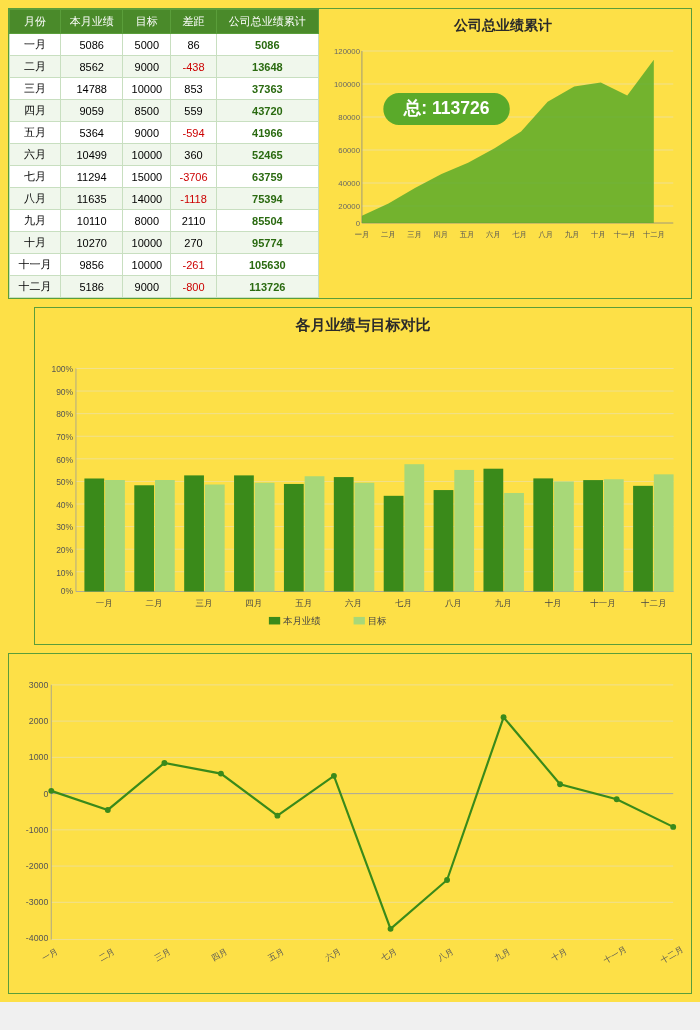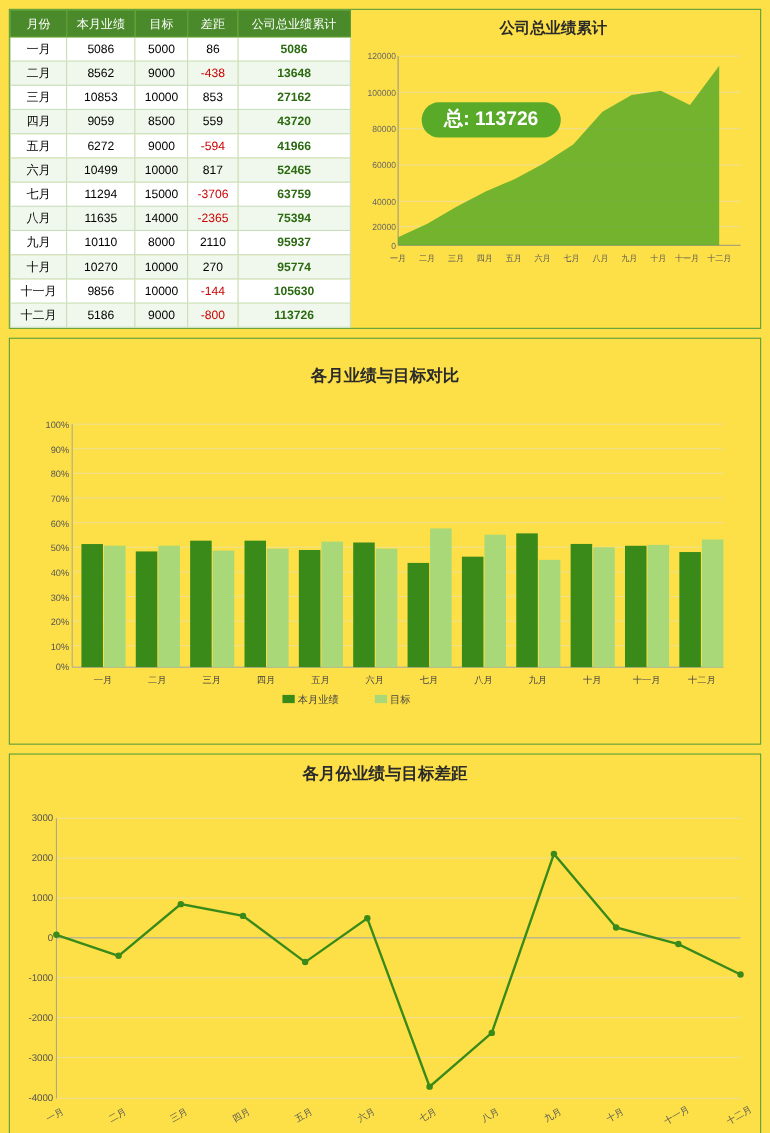--- a/index.html
+++ b/index.html
@@ -78,21 +78,22 @@
     }
     .area-chart-svg {
       width: 100%;
       height: 200px;
     }
 
     
     .bar-chart-section {
       border: 1px solid #5a9e3a;
       margin-bottom: 8px;
-      padding: 24px;
+      padding: 8px;
+      margin-left: 26px;
     }
     .chart-title {
       text-align: center;
       font-size: 15px;
       font-weight: bold;
       color: #2a2a2a;
       margin-bottom: 8px;
     }
 
     
@@ -129,79 +130,79 @@
     </tr>
             <tr>
       <td>二月</td>
       <td>8562</td>
       <td>9000</td>
       <td style="color:#c00">-438</td>
       <td class="col-cumulative">13648</td>
     </tr>
             <tr>
       <td>三月</td>
-      <td>10853</td>
+      <td>14788</td>
       <td>10000</td>
       <td style="color:#000">853</td>
-      <td class="col-cumulative">27162</td>
+      <td class="col-cumulative">37363</td>
     </tr>
             <tr>
       <td>四月</td>
       <td>9059</td>
       <td>8500</td>
       <td style="color:#000">559</td>
       <td class="col-cumulative">43720</td>
     </tr>
             <tr>
       <td>五月</td>
-      <td>6272</td>
+      <td>5364</td>
       <td>9000</td>
       <td style="color:#c00">-594</td>
       <td class="col-cumulative">41966</td>
     </tr>
             <tr>
       <td>六月</td>
       <td>10499</td>
       <td>10000</td>
-      <td style="color:#000">817</td>
+      <td style="color:#000">360</td>
       <td class="col-cumulative">52465</td>
     </tr>
             <tr>
       <td>七月</td>
       <td>11294</td>
       <td>15000</td>
       <td style="color:#c00">-3706</td>
       <td class="col-cumulative">63759</td>
     </tr>
             <tr>
       <td>八月</td>
       <td>11635</td>
       <td>14000</td>
-      <td style="color:#c00">-2365</td>
+      <td style="color:#c00">-1118</td>
       <td class="col-cumulative">75394</td>
     </tr>
             <tr>
       <td>九月</td>
       <td>10110</td>
       <td>8000</td>
       <td style="color:#000">2110</td>
-      <td class="col-cumulative">95937</td>
+      <td class="col-cumulative">85504</td>
     </tr>
             <tr>
       <td>十月</td>
       <td>10270</td>
       <td>10000</td>
       <td style="color:#000">270</td>
       <td class="col-cumulative">95774</td>
     </tr>
             <tr>
       <td>十一月</td>
       <td>9856</td>
       <td>10000</td>
-      <td style="color:#c00">-144</td>
+      <td style="color:#c00">-261</td>
       <td class="col-cumulative">105630</td>
     </tr>
             <tr>
       <td>十二月</td>
       <td>5186</td>
       <td>9000</td>
       <td style="color:#c00">-800</td>
       <td class="col-cumulative">113726</td>
     </tr>
           </tbody>
@@ -334,21 +335,20 @@
       <text x="649" y="270" text-anchor="middle" font-size="9" fill="#444">十二月</text>
 
       <rect x="240" y="282" width="12" height="8" fill="#3a8a1a"></rect>
       <text x="255" y="290" font-size="10" fill="#444">本月业绩</text>
       <rect x="330" y="282" width="12" height="8" fill="#a8d878"></rect>
       <text x="345" y="290" font-size="10" fill="#444">目标</text>
     </svg>
   </div>
 
   <div class="line-chart-section">
-    <div class="chart-title">各月份业绩与目标差距</div>
     <svg width="100%" height="320" viewBox="0 0 680 320">
 
       <text x="32" y="23" text-anchor="end" font-size="9" fill="#555">3000</text>
       <text x="32" y="60" text-anchor="end" font-size="9" fill="#555">2000</text>
       <text x="32" y="97" text-anchor="end" font-size="9" fill="#555">1000</text>
       <text x="32" y="134" text-anchor="end" font-size="9" fill="#555">0</text>
       <text x="32" y="171" text-anchor="end" font-size="9" fill="#555">-1000</text>
       <text x="32" y="208" text-anchor="end" font-size="9" fill="#555">-2000</text>
       <text x="32" y="245" text-anchor="end" font-size="9" fill="#555">-3000</text>
       <text x="32" y="282" text-anchor="end" font-size="9" fill="#555">-4000</text>

